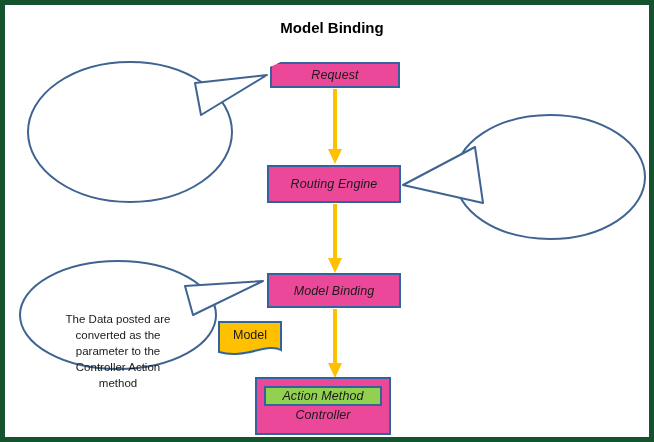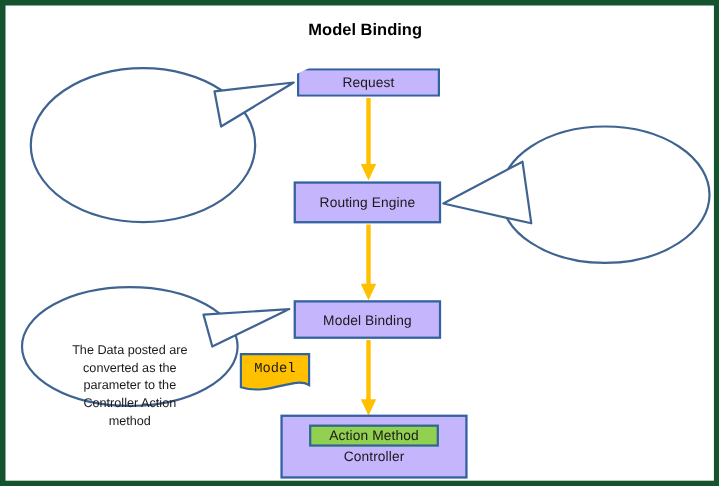--- a/index.html
+++ b/index.html
@@ -6,39 +6,39 @@
   body{font-family:"Liberation Sans",sans-serif;}
   #canvas{
     position:relative;width:654px;height:442px;
     background:#ffffff;box-sizing:border-box;
     border:5px solid #14532d;overflow:hidden;
   }
   #svg-layer{position:absolute;left:0;top:0;width:654px;height:442px;}
 
   .node{
     position:absolute;box-sizing:border-box;
-    background:#c4b5fd;border:2px solid #31639C;
+    background:#ec4899;border:2px solid #31639C;
     display:flex;align-items:center;justify-content:center;
-    color:#1a1a1a;font-size:12.5px;letter-spacing:.1px;
+    color:#1a1a1a;font-size:12.5px;letter-spacing:.1px;font-style:italic;
   }
   #node-request{left:265px;top:57px;width:130px;height:26px;
     clip-path:polygon(11px 0,100% 0,100% 100%,0 100%,0 5px);}
   #node-routing{left:262px;top:160px;width:134px;height:38px;}
   #node-modelbinding{left:262px;top:268px;width:134px;height:35px;}
-  #node-controller{left:250px;top:372px;width:170px;height:58px;
+  #node-controller{left:250px;top:372px;width:136px;height:58px;
     flex-direction:column;justify-content:flex-start;padding-top:7px;}
   #node-actionmethod{
     background:#92D050;border:2px solid #31639C;
     width:118px;height:20px;box-sizing:border-box;
     display:flex;align-items:center;justify-content:center;
     font-size:12.5px;color:#1a1a1a;
   }
   #controller-label{margin-top:2px;font-size:12.5px;color:#1a1a1a;}
 
-  .model-wrap{position:absolute;left:214px;top:315px;width:66px;height:40px;font-family:Liberation Mono, monospace;}
+  .model-wrap{position:absolute;left:214px;top:315px;width:66px;height:40px;}
   .model-text{
     position:absolute;left:0;top:0;width:62px;height:30px;
     display:flex;align-items:center;justify-content:center;
     font-size:12.5px;color:#1a1a1a;
   }
 
   #page-title{
     position:absolute;left:0;top:14px;width:654px;text-align:center;
     font-size:15px;font-weight:bold;color:#000000;
   }

